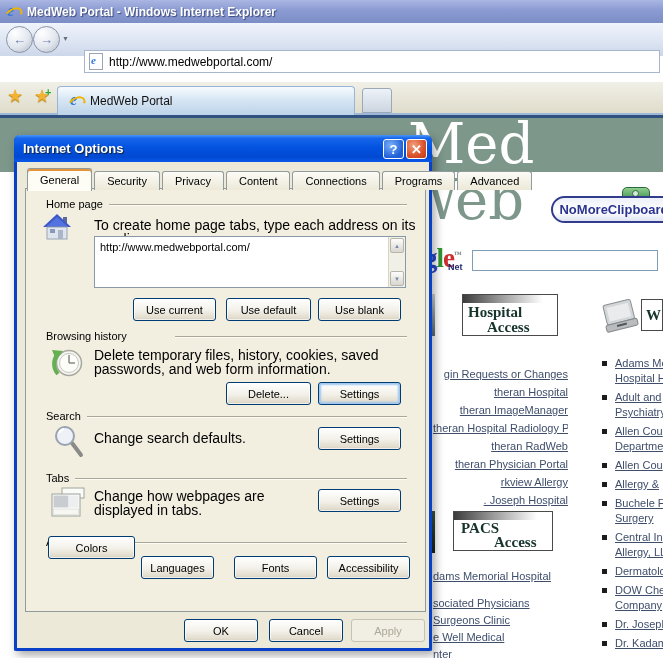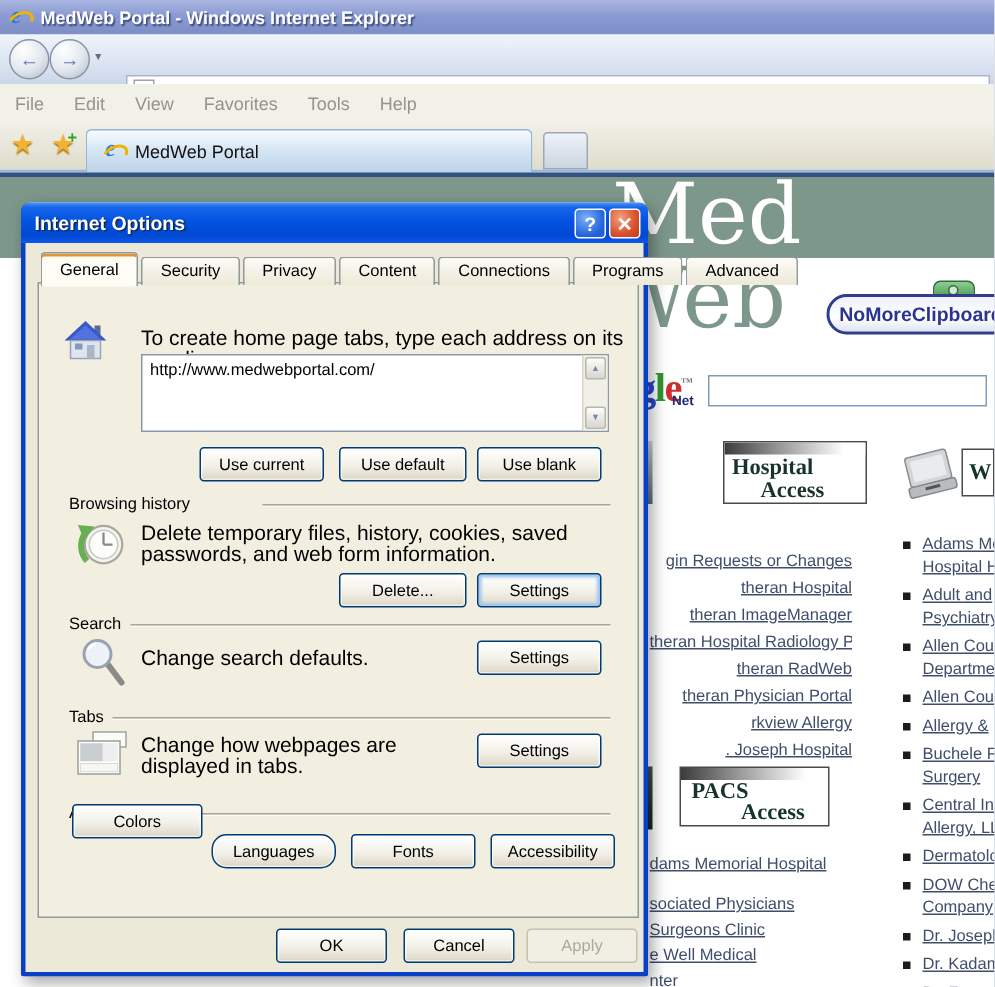--- a/index.html
+++ b/index.html
@@ -101,28 +101,20 @@
       </div>
     <span class="abs" style="left:62px;top:12px;font-size:7px;color:#66707e;">▼</span>
     <div class="abs" id="addrfield">
       <span class="docicon">
           <b>e</b>
         </span>
       <span class="url">http://www.medwebportal.com/</span>
     </div>
   </div>
 
-  <div class="abs" id="menubar">
-    <span>File</span>
-    <span>Edit</span>
-    <span>View</span>
-    <span>Favorites</span>
-    <span>Tools</span>
-    <span>Help</span>
-  </div>
 
   <div class="abs" id="tabbar">
     <span class="star" style="left:7px;">★</span>
     <span class="star" style="left:34px;position:absolute;"><span>★</span><span class="starplus">+</span></span>
     <div class="abs" id="tab-medweb">
       <span class="ie">
           <b>e</b>
           <i></i>
         </span>
       <span class="tlabel">MedWeb Portal</span>
@@ -139,21 +131,21 @@
   <div class="abs" id="nmc-hole"></div>
   <div class="abs" id="nmc-btn">
       <span>NoMoreClipboard</span>
     </div>
 
   <div class="abs" id="googlefrag"><span class="g">g</span><span class="l">l</span><span class="e">e</span><sup>™</sup></div>
   <div class="abs" id="goognet">Net</div>
   <input class="abs" id="gsearch" value="" style="">
 
   <div class="abs sliver" style="left:427px;top:294px;height:42px;background:linear-gradient(180deg,#cdd6de,#5a6b7c);"></div>
-  <div class="abs hdrbox" style="left:482px;top:294px;width:96px;height:42px;text-decoration:underline;">
+  <div class="abs hdrbox" style="left:462px;top:294px;width:96px;height:42px;text-decoration:underline;">
     <div class="hdrgrad"></div>
     <span class="hdr1" style="left:5px;top:10px;">Hospital</span>
     <span class="hdr2" style="left:24px;top:25px;">Access</span>
   </div>
 
   <span class="abs" style="left:601px;top:296px;">
     <svg width="38" height="42" viewBox="0 0 38 42">
       <g transform="rotate(-14 19 21)">
         <rect x="5" y="6" width="28" height="20" rx="2" fill="#d2d6d8" stroke="#8a8e90"></rect>
         <rect x="8" y="9" width="22" height="14" fill="#e9ebec"></rect>
@@ -264,20 +256,24 @@
       <span class="t">Security</span>
       <span class="t">Privacy</span>
       <span class="t">Content</span>
       <span class="t">Connections</span>
       <span class="t">Programs</span>
       <span class="t">Advanced</span>
     </div>
 
     <div id="tabpage">
 
+      <div class="grp" style="top:9px;">
+        <span class="glabel">Home page</span>
+          <span class="rule"></span>
+      </div>
       <span class="abs" style="left:16px;top:24px;">
         <svg width="30" height="28" viewBox="0 0 30 28">
           <rect x="21" y="4" width="4" height="7" fill="#5a6a9a"></rect>
           <polygon points="15,1 1,14 29,14" fill="#3c58c8"></polygon>
           <polygon points="15,4 5,13 25,13" fill="#5272e0"></polygon>
           <rect x="5" y="14" width="20" height="12" fill="#dfe5ee" stroke="#9aa4b4"></rect>
           <rect x="8" y="16" width="5" height="4" fill="#8898b8"></rect>
           <rect x="16" y="17" width="5" height="9" fill="#aab6c8"></rect>
         </svg>
       </span>
@@ -343,21 +339,21 @@
         </svg>
       </span>
       <div class="dtext" style="left:68px;top:300px;width:215px;">Change how webpages are displayed in tabs.</div>
       <div class="xpbtn" style="left:292px;top:300px;width:83px;">Settings</div>
 
       <div class="grp" style="top:347px;">
         <span class="glabel">Appearance</span>
           <span class="rule"></span>
       </div>
       <div class="xpbtn" style="left:22px;top:347px;width:87px;">Colors</div>
-      <div class="xpbtn" style="left:115px;top:367px;width:83px;border-radius:10px;">Languages</div>
+      <div class="xpbtn" style="left:115px;top:367px;width:73px;">Languages</div>
       <div class="xpbtn" style="left:208px;top:367px;width:83px;">Fonts</div>
       <div class="xpbtn" style="left:301px;top:367px;width:83px;">Accessibility</div>
     </div>
 
     <div class="xpbtn" style="left:167px;top:484px;width:74px;">OK</div>
     <div class="xpbtn" style="left:252px;top:484px;width:74px;">Cancel</div>
     <div class="xpbtn disabled" style="left:334px;top:484px;width:74px;text-align:center;">Apply</div>
   </div>
 
 </div>

